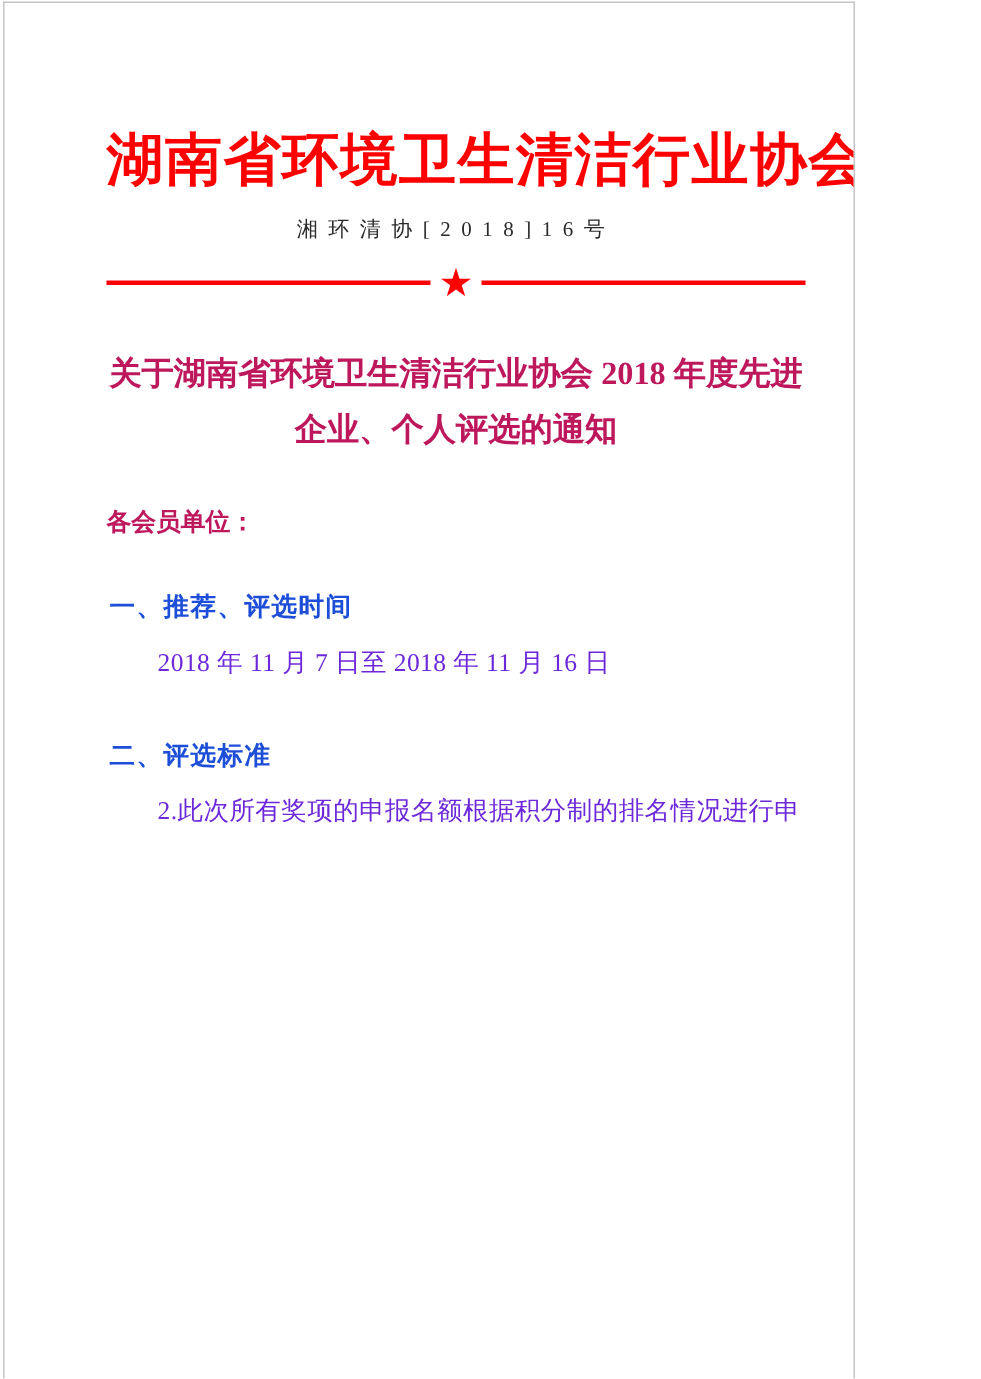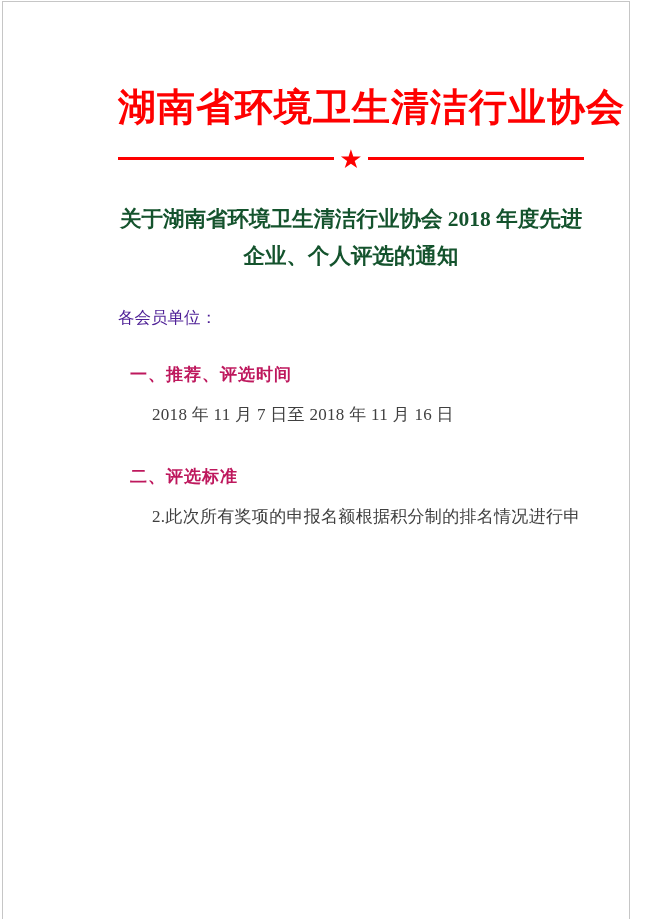--- a/index.html
+++ b/index.html
@@ -8,29 +8,28 @@
     background: #ffffff;
     width: 654px;
     height: 919px;
     overflow: hidden;
   }
   .page {
     box-sizing: border-box;
     position: absolute;
     left: 2px;
     top: 1px;
-    width: 628px;
+    width: 568px;
     height: 918px;
     background: #ffffff;
     border: 1px solid #c6c6c6;
     border-bottom: none;
     overflow: hidden;
     font-family: "Liberation Serif", "DejaVu Serif", serif;
     color: #1c1c1c;
-    padding-left: 47px;
   }
   .content {
     position: relative;
     margin-left: 68px;
     width: 466px;
   }
   .org-title {
     margin: 0;
     padding-top: 82px;
     font-size: 38px;
@@ -68,71 +67,72 @@
     margin: 0 5px;
     font-family: "DejaVu Sans", sans-serif;
   }
   .doc-title {
     margin: 0;
     margin-top: 30px;
     font-size: 21.5px;
     font-weight: bold;
     line-height: 37px;
     text-align: center;
-    color: #14532d;
+    color: #be185d;
   }
   .salutation {
     margin-top: 32px;
     font-size: 16.5px;
-    font-weight: 400;
-    color: #4c1d95;
+    font-weight: 700;
+    color: #be185d;
     font-family: "Liberation Sans", "DejaVu Sans", sans-serif;
   }
   .body-para {
     margin: 0;
     margin-top: 15px;
     font-size: 17px;
     line-height: 33.5px;
     text-align: justify;
     text-indent: 2em;
     letter-spacing: 0.3px;
     color: #1c1c1c;
   }
   .section-heading {
-    margin: 12px;
+    margin: 2px;
     margin-top: 35px;
     font-size: 17px;
     font-weight: bold;
     line-height: 22px;
-    color: #be185d;
+    color: #1d4ed8;
     font-family: "Liberation Sans", "DejaVu Sans", sans-serif;
     letter-spacing: 1px;
   }
   .section-item {
     margin: 0;
     margin-top: 9px;
     font-size: 17px;
     line-height: 33.5px;
     text-align: justify;
     text-indent: 2em;
     letter-spacing: 0.3px;
-    color: #404040;
+    color: #6d28d9;
   }
   .section-item + .section-item {
     margin-top: 15px;
   }
 </style>
 </head>
 <body>
 
 <div class="page">
   <div class="content">
 
     <h1 class="org-title">湖南省环境卫生清洁行业协会</h1>
 
+    <div class="doc-number">湘环清协[2018]16号</div>
 
     <div class="divider">
       <span class="seg"></span>
       <span class="star">★</span>
       <span class="seg"></span>
     </div>
 
     <h2 class="doc-title">
       <div>关于湖南省环境卫生清洁行业协会 2018 年度先进</div>
       <div>企业、个人评选的通知</div>

